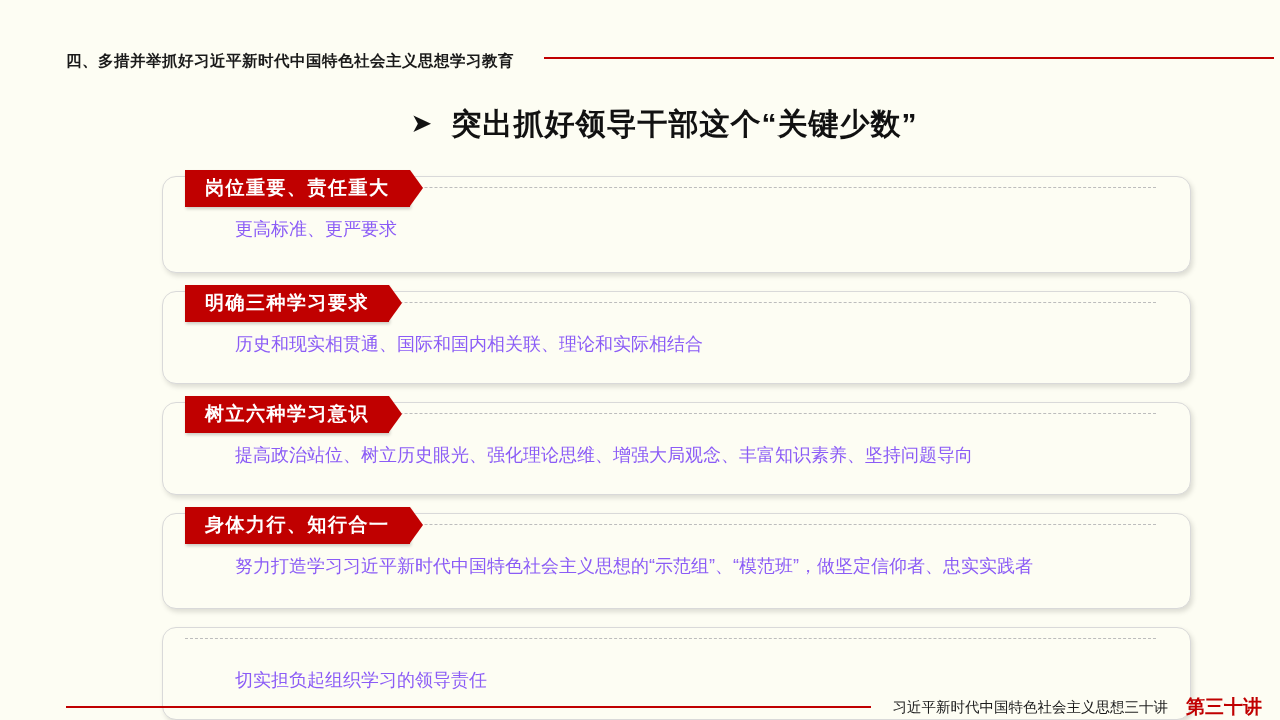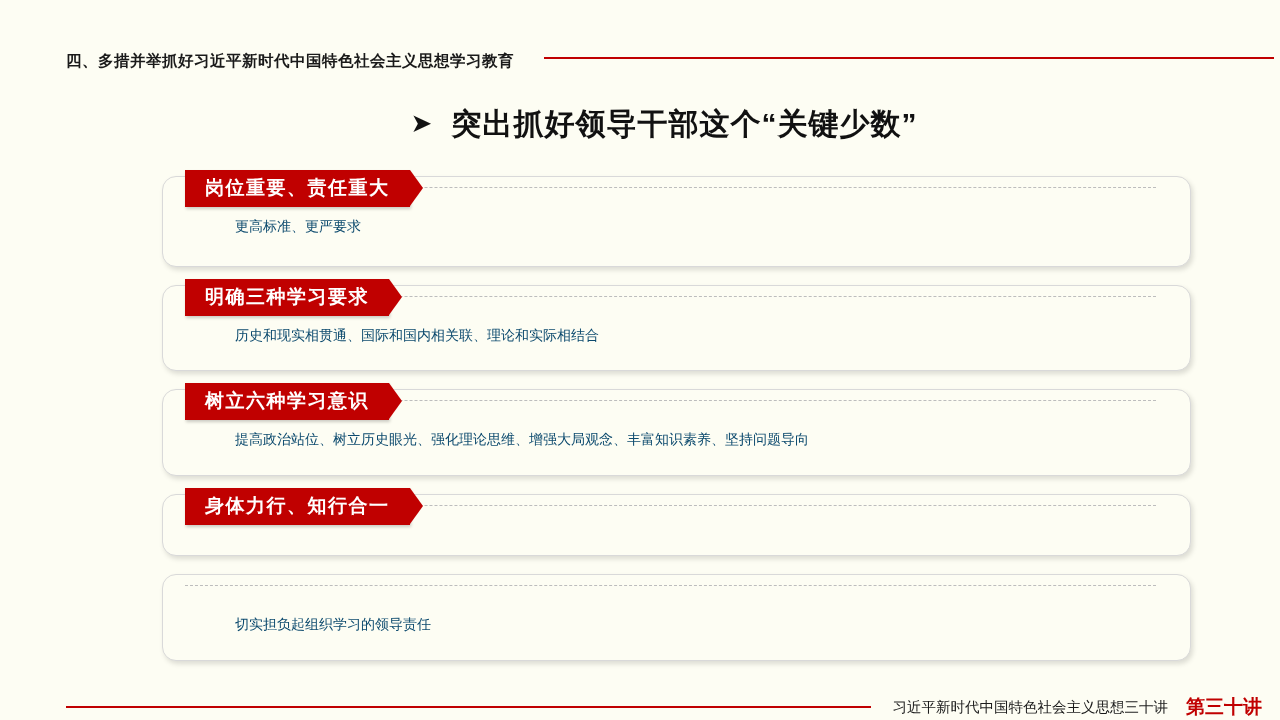--- a/index.html
+++ b/index.html
@@ -72,22 +72,22 @@
     position: relative;
     margin-left: 12px;
     border: 1px solid #d9d9d9;
     border-radius: 14px;
     background: #fdfdf3;
     box-shadow: 2px 3px 5px rgba(0,0,0,0.13);
     padding: 30px 28px 16px 28px;
     min-height: 62px;
   }
   .panel-text {
-    font-size: 14px;
-    color: #0c4a6e;
+    font-size: 18px;
+    color: #8b5cf6;
     line-height: 1.62;
     text-indent: 36px;
   }
 
   .tag {
     position: absolute;
     top: -15px;
     left: 14px;
     background: #c00000;
     color: #fff;
@@ -189,20 +189,21 @@
         <div class="tag-rule"></div>
         <div class="tag">树立六种学习意识</div>
         <div class="panel-text">提高政治站位、树立历史眼光、强化理论思维、增强大局观念、丰富知识素养、坚持问题导向</div>
       </div>
     </div>
 
     <div class="block b4">
       <div class="panel">
         <div class="tag-rule"></div>
         <div class="tag">身体力行、知行合一</div>
+        <div class="panel-text">努力打造学习习近平新时代中国特色社会主义思想的“示范组”、“模范班”，做坚定信仰者、忠实实践者</div>
       </div>
     </div>
 
     <div class="block b5">
       <div class="panel">
         <div class="tag-rule"></div>
         <div class="panel-text">切实担负起组织学习的领导责任</div>
       </div>
     </div>
 

